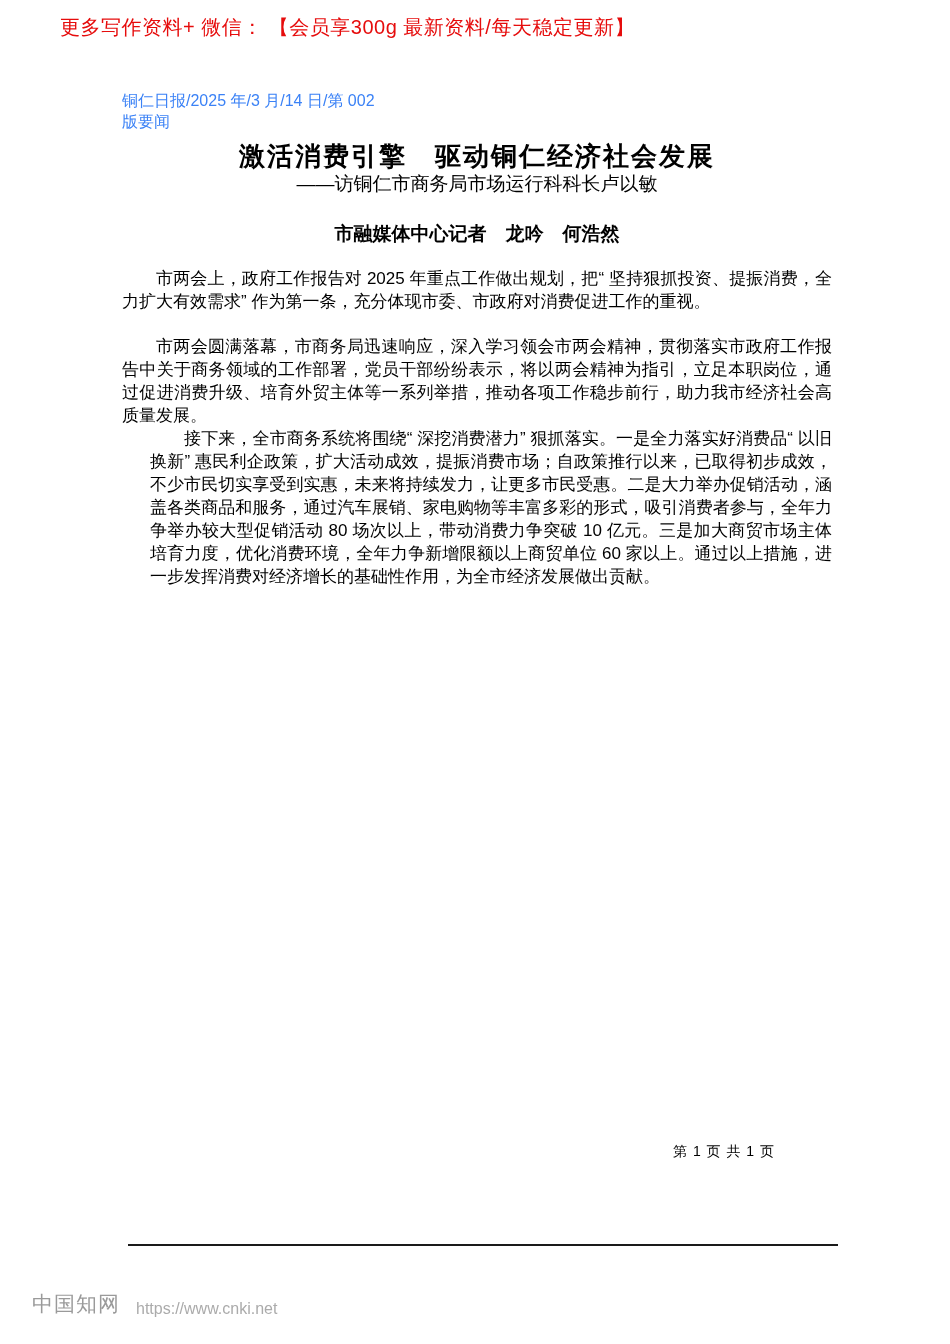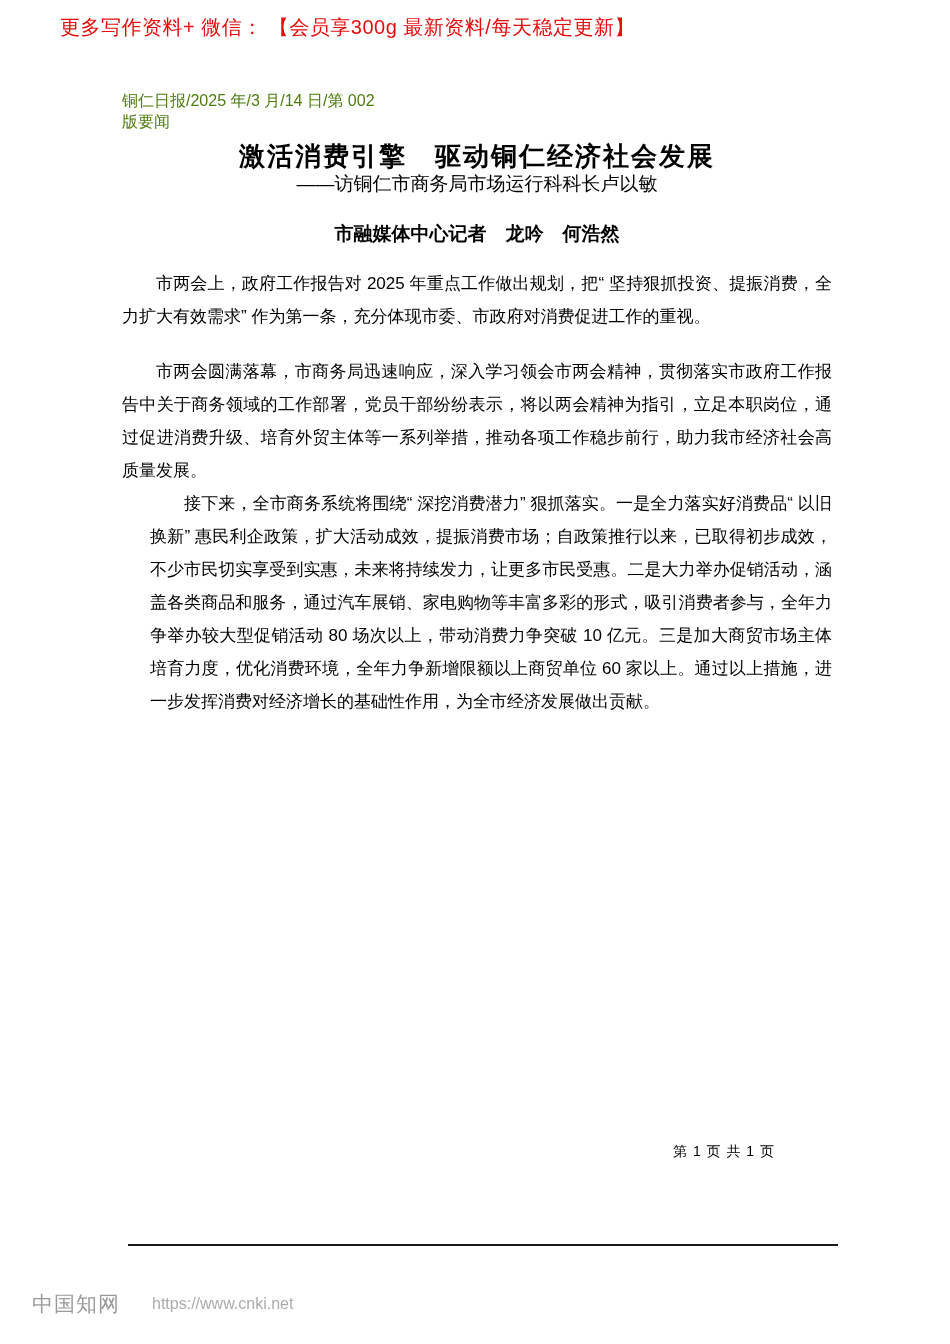--- a/index.html
+++ b/index.html
@@ -21,21 +21,21 @@
     white-space: nowrap;
   }
   .doc {
     position: absolute;
     left: 122px; top: 90px;
     width: 710px;
   }
   .src-header {
     font-size: 16px;
     line-height: 21px;
-    color: #4d7c0f;
+    color: #3b82f6;
   }
   .title {
     margin-top: 9px;
     text-align: center;
     font-size: 26px;
     font-weight: bold;
     line-height: 30px;
     letter-spacing: 2px;
     white-space: nowrap;
   }
@@ -47,21 +47,21 @@
   }
   .byline {
     margin-top: 26px;
     text-align: center;
     font-size: 19px;
     font-weight: bold;
     line-height: 22px;
   }
   .body-text p {
     font-size: 17px;
-    line-height: 33px;
+    line-height: 23px;
     text-align: justify;
     text-indent: 2em;
   }
   .body-text p.p1 { margin-top: 22px; margin-bottom: 22px; }
   .body-text p.p2 { margin-bottom: 0; }
   .body-text p.p3 { margin-top: 0; margin-left: 28px; }
   .page-indicator {
     position: absolute;
     left: 673px; top: 1143px;
     font-size: 14px;
@@ -71,22 +71,22 @@
   .bottom-rule {
     position: absolute;
     left: 128px; top: 1244px;
     width: 710px; height: 2px;
     background: #1a1a1a;
   }
   .watermark {
     position: absolute;
     left: 32px; top: 1290px;
     display: flex;
-    align-items: center;
-    gap: 32px;
+    align-items: flex-end;
+    gap: 16px;
   }
   .wm-name {
     font-size: 21px;
     color: #9a9a9a;
     letter-spacing: 1px;
     white-space: nowrap;
   }
   .wm-url {
     font-size: 16px;
     color: #ababab;

